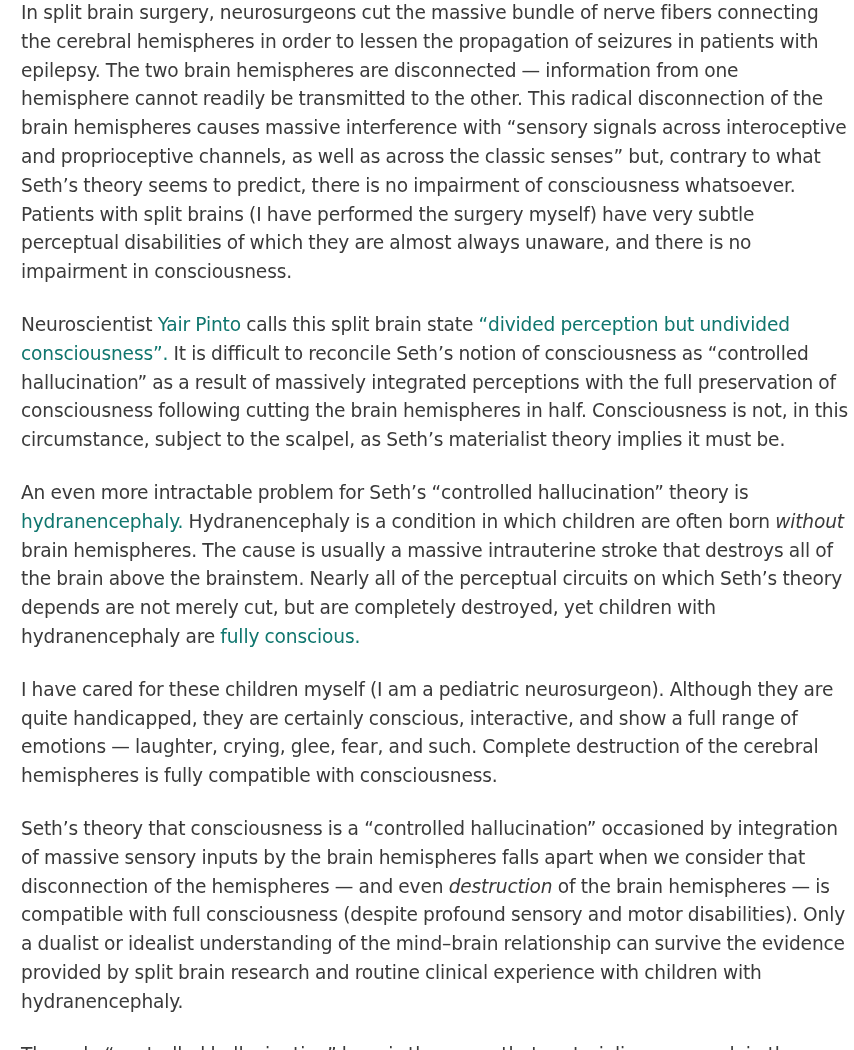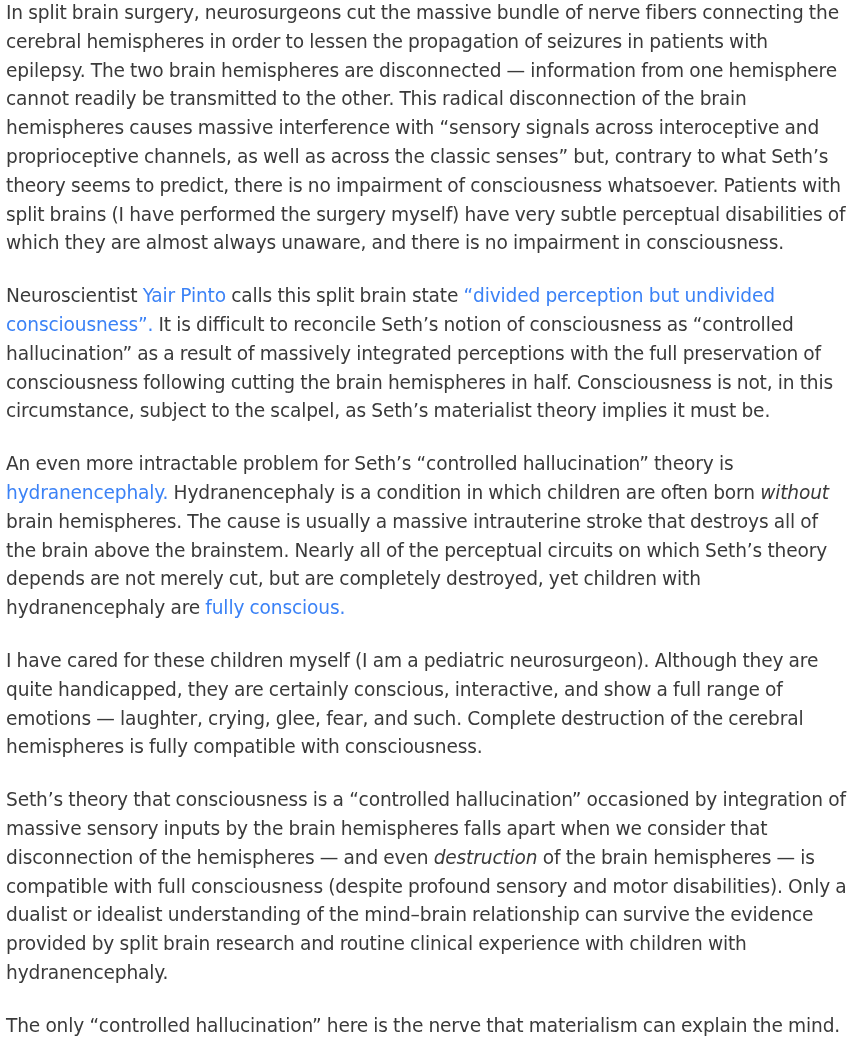--- a/index.html
+++ b/index.html
@@ -6,23 +6,23 @@
   body { width: 854px; height: 1050px; overflow: hidden; }
   .article {
     padding: 0 6px;
     font-family: "DejaVu Sans", sans-serif;
     font-size: 18.6px;
     line-height: 28.8px;
     color: #3a3a3a;
     letter-spacing: -0.15px;
     word-spacing: -0.5px;
   }
-  .article p { margin: 0 0 24px 0; }
+  .article p { margin: 0 0 24px 15px; }
   .article p:first-child { margin-top: -1px; }
-  a.link { color: #3b82f6; text-decoration: none; }
+  a.link { color: #0f766e; text-decoration: none; }
   em { }
 </style>
 </head>
 <body>
 
 <div class="article">
   <p><span>In split brain surgery, neurosurgeons cut the massive bundle of nerve fibers connecting the cerebral hemispheres in order to lessen the propagation of seizures in patients with epilepsy. The two brain hemispheres are disconnected — information from one hemisphere cannot readily be transmitted to the other. This radical disconnection of the brain hemispheres causes massive interference with “sensory signals across interoceptive and proprioceptive channels, as well as across the classic senses” but, contrary to what Seth’s theory seems to predict, there is no impairment of consciousness whatsoever. Patients with split brains (I have performed the surgery myself) have very subtle perceptual disabilities of which they are almost always unaware, and there is no impairment in consciousness.</span></p>
 
   <p><span>Neuroscientist </span><a class="link">Yair Pinto</a><span> calls this split brain state </span><a class="link">“divided perception but undivided consciousness”.</a><span> It is difficult to reconcile Seth’s notion of consciousness as “controlled hallucination” as a result of massively integrated perceptions with the full preservation of consciousness following cutting the brain hemispheres in half. Consciousness is not, in this circumstance, subject to the scalpel, as Seth’s materialist theory implies it must be.</span></p>
 

